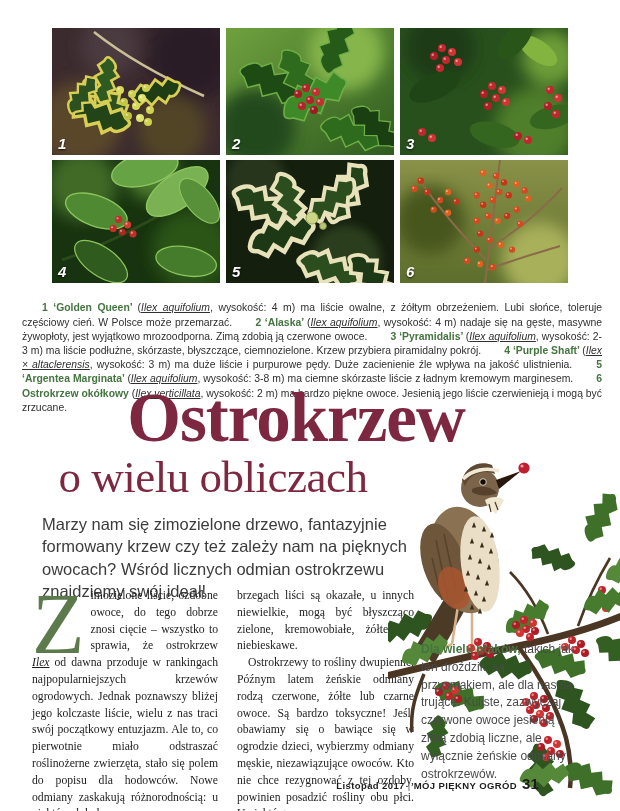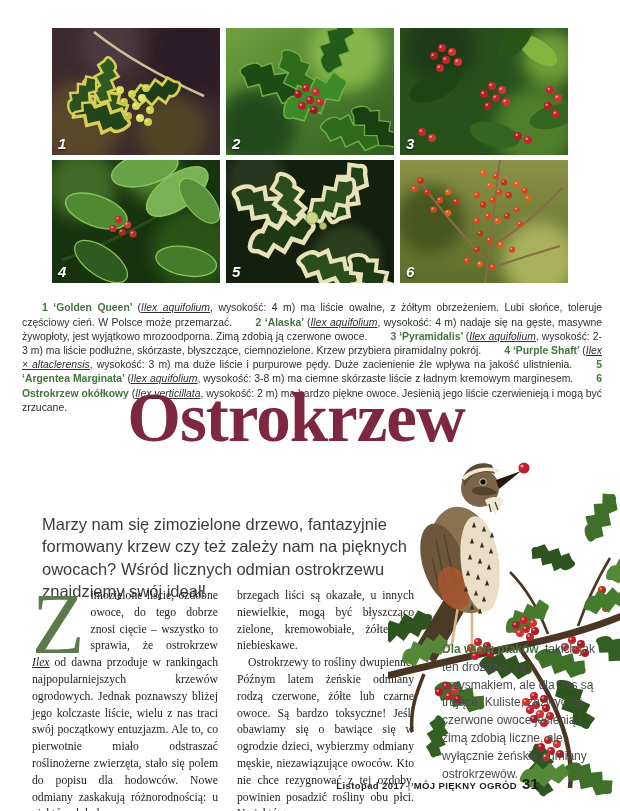--- a/index.html
+++ b/index.html
@@ -57,21 +57,21 @@
     float:left;font-family:"Liberation Serif",serif;color:#5c7a4b;
     font-size:86px;line-height:64px;height:62px;padding:4px 6px 0 0;
   }
   .para2{text-indent:11px;margin-top:0;}
   .cont-arrow{color:#5d1f25;font-size:10px;letter-spacing:0;}
   
   .bird-art{position:absolute;left:388px;top:448px;width:232px;height:350px;}
   .bird-art svg{display:block;width:100%;height:100%;}
   
   .bird-cap{
-    position:absolute;left:442px;top:641px;width:158px;z-index:5;
+    position:absolute;left:421px;top:641px;width:158px;z-index:5;
     font-size:12px;line-height:17.8px;color:#4a4a4a;
   }
   .bird-cap .cap-lead{font-weight:800;color:#44743f;}
   
   .footer{
     position:absolute;left:280px;top:775px;width:315px;text-align:center;
     font-size:9.5px;font-weight:700;color:#1c1c1c;letter-spacing:.4px;
   }
   .footer .pageno{font-size:15px;font-weight:800;margin-left:5px;letter-spacing:0;}
   .footer .sep{margin:0 3px;font-weight:400;color:#555;}
@@ -317,20 +317,21 @@
             <use href="#berryG" fill="#d44a20" x="156" y="38"></use>
         </g>
       </svg>
       <figcaption class="photo-num">6</figcaption>
     </figure>
   </div>
 
   <p class="figcap"><span class="seg-b">1 ‘Golden Queen’ </span><span>(</span><span class="seg-i">Ilex aquifolium</span><span>, wysokość: 4 m) ma liście owalne, z żółtym obrzeżeniem. Lubi słońce, toleruje częściowy cień. W Polsce może przemarzać. </span><span class="seg-b">2 ‘Alaska’ </span><span>(</span><span class="seg-i">Ilex aquifolium</span><span>, wysokość: 4 m) nadaje się na gęste, masywne żywopłoty, jest wyjątkowo mrozoodporna. Zimą zdobią ją czerwone owoce. </span><span class="seg-b">3 ‘Pyramidalis’ </span><span>(</span><span class="seg-i">Ilex aquifolium</span><span>, wysokość: 2-3 m) ma liście podłużne, skórzaste, błyszczące, ciemnozielone. Krzew przybiera piramidalny pokrój. </span><span class="seg-b">4 ‘Purple Shaft’ </span><span>(</span><span class="seg-i">Ilex × altaclerensis</span><span>, wysokość: 3 m) ma duże liście i purpurowe pędy. Duże zacienienie źle wpływa na jakość ulistnienia. </span><span class="seg-b">5 ‘Argentea Marginata’ </span><span>(</span><span class="seg-i">Ilex aquifolium</span><span>, wysokość: 3-8 m) ma ciemne skórzaste liście z ładnym kremowym marginesem. </span><span class="seg-b">6 Ostrokrzew okółkowy </span><span>(</span><span class="seg-i">Ilex verticillata</span><span>, wysokość: 2 m) ma bardzo piękne owoce. Jesienią jego liście czerwienieją i mogą być zrzucane.</span></p>
 
   <h1 class="title-line1" style="margin:0;font-weight:bold">Ostrokrzew</h1>
+  <h2 class="title-line2" style="margin:0;font-weight:normal">o wielu obliczach</h2>
 
   <p class="lead" style="margin:4px">Marzy nam się zimozielone drzewo, fantazyjnie formowany krzew czy też zależy nam na pięknych owocach? Wśród licznych odmian ostrokrzewu znajdziemy swój ideał!</p>
 
   <div class="bodytext col1">
     <span class="dropcap">Z</span><span><span>imozielone liście, ozdobne owoce, do tego dobrze znosi cięcie – wszystko to sprawia, że ostrokrzew </span><span class="seg-i">Ilex</span><span> od dawna przoduje w rankingach najpopularniejszych krzewów ogrodowych. Jednak poznawszy bliżej jego kolczaste liście, wielu z nas traci swój początkowy entuzjazm. Ale to, co pierwotnie miało odstraszać roślinożerne zwierzęta, stało się polem do popisu dla hodowców. Nowe odmiany zaskakują różnorodnością: u niektórych kolce na</span></span>
   </div>
   <div class="bodytext col2">
     <p style="margin:0">brzegach liści są okazałe, u innych niewielkie, mogą być błyszcząco zielone, kremowobiałe, żółte lub niebieskawe.</p>
     <p class="para2" style="margin:0"><span>Ostrokrzewy to rośliny dwupienne. Późnym latem żeńskie odmiany rodzą czerwone, żółte lub czarne owoce. Są bardzo toksyczne! Jeśli obawiamy się o bawiące się w ogrodzie dzieci, wybierzmy odmiany męskie, niezawiązujące owoców. Kto nie chce rezygnować z tej ozdoby, powinien posadzić rośliny obu płci. U niektó- </span><span class="cont-arrow">▶</span></p>
   </div>

